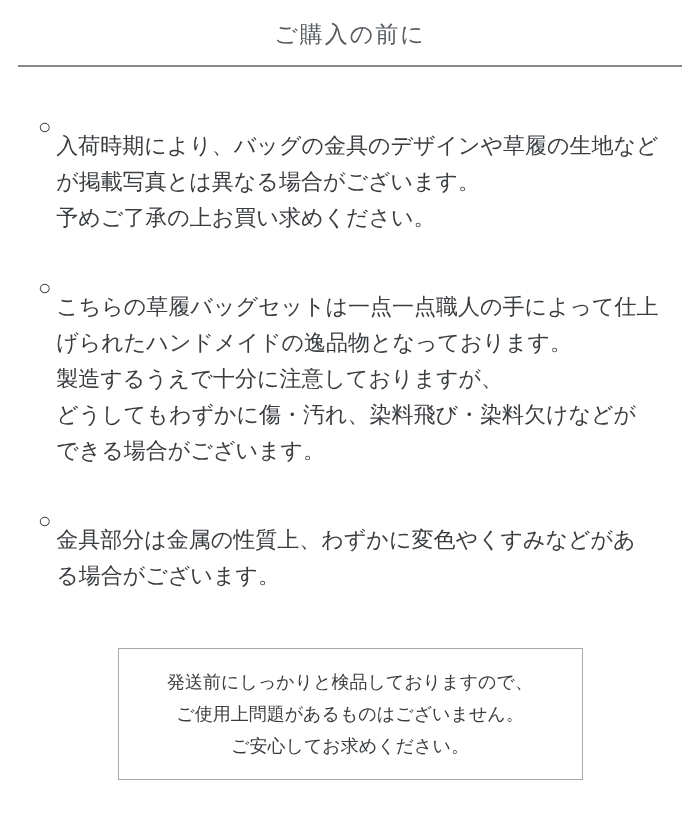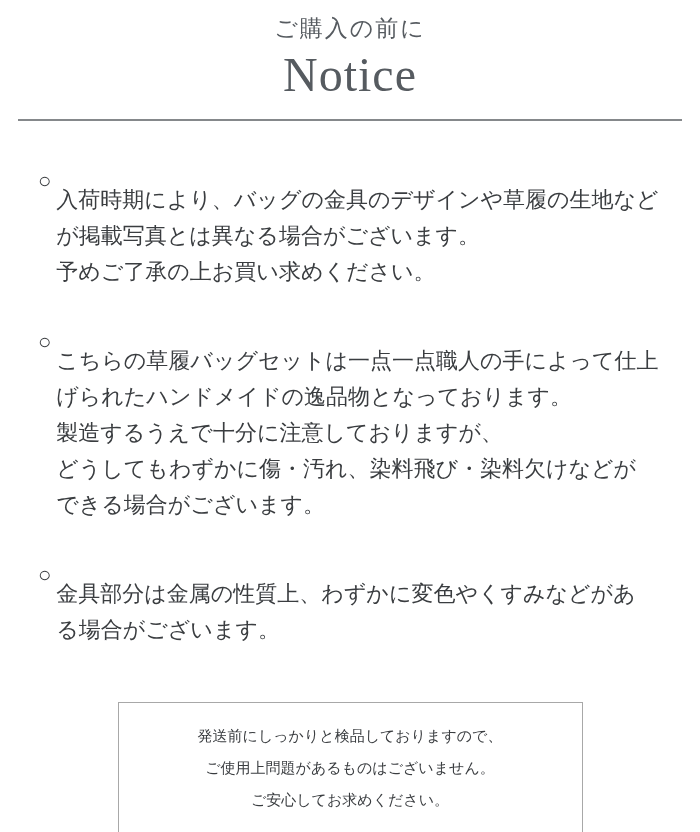--- a/index.html
+++ b/index.html
@@ -10,21 +10,21 @@
     width: 700px;
     height: 832px;
     background: var(--page-bg, #ffffff);
     font-family: "Liberation Sans", "DejaVu Sans", sans-serif;
     overflow: hidden;
   }
   .page {
     box-sizing: border-box;
     width: 700px;
     height: 832px;
-    padding-top: 14px;
+    padding-top: 20px;
   }
   .header {
     text-align: center;
   }
   .subtitle {
     font-family: "Liberation Serif", "DejaVu Serif", serif;
     font-size: 23px;
     line-height: 30px;
     color: var(--header-color, #565b60);
     letter-spacing: 2px;
@@ -69,34 +69,33 @@
   .footer-box {
     box-sizing: border-box;
     width: 465px;
     margin: 54px auto 0 auto;
     border: 1px solid var(--box-border-color, #a8a8a8);
     background: var(--page-bg, #ffffff);
     padding: 17px 8px;
     text-align: center;
   }
   .footer-text {
-    font-size: 15px;
+    font-size: 18px;
     line-height: 32px;
     color: var(--text-color, #3a3d40);
     white-space: pre-line;
   }
 </style>
 </head>
 <body>
 
 <div class="page">
 
   <div class="header">
     <div class="subtitle">ご購入の前に</div>
-    <h1 class="title">Notice</h1>
   </div>
 
   <div class="divider"></div>
 
   <div class="notices">
 
     <div class="notice">
       <span class="bullet">○</span>
       <div class="notice-text">入荷時期により、バッグの金具のデザインや草履の生地など
 が掲載写真とは異なる場合がございます。

